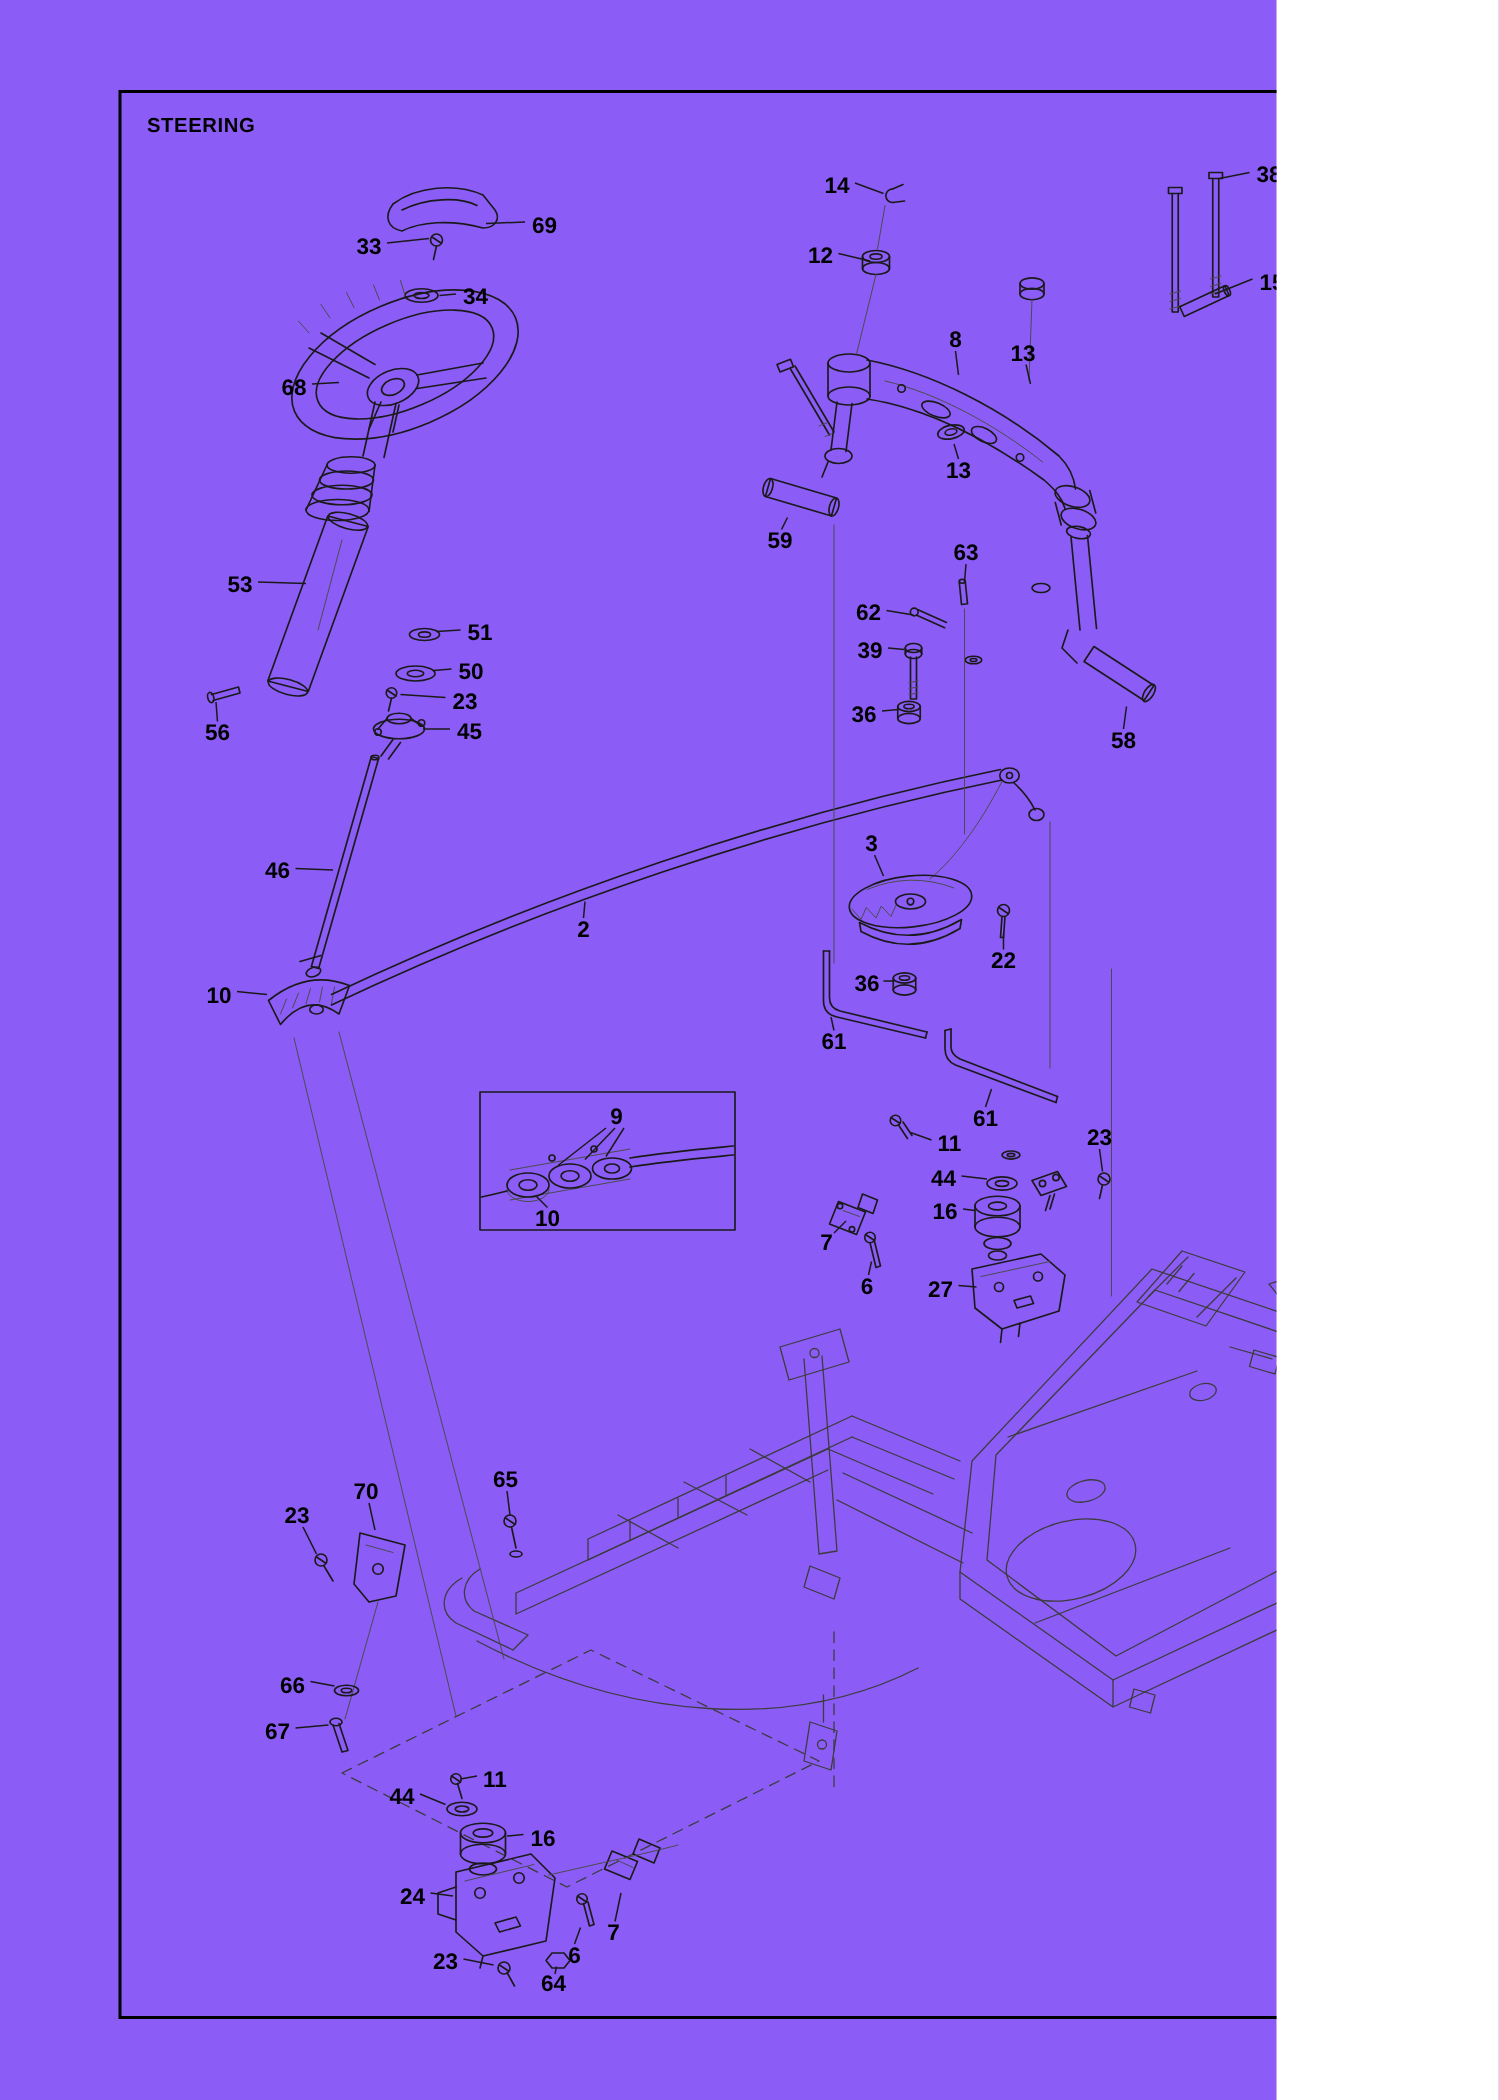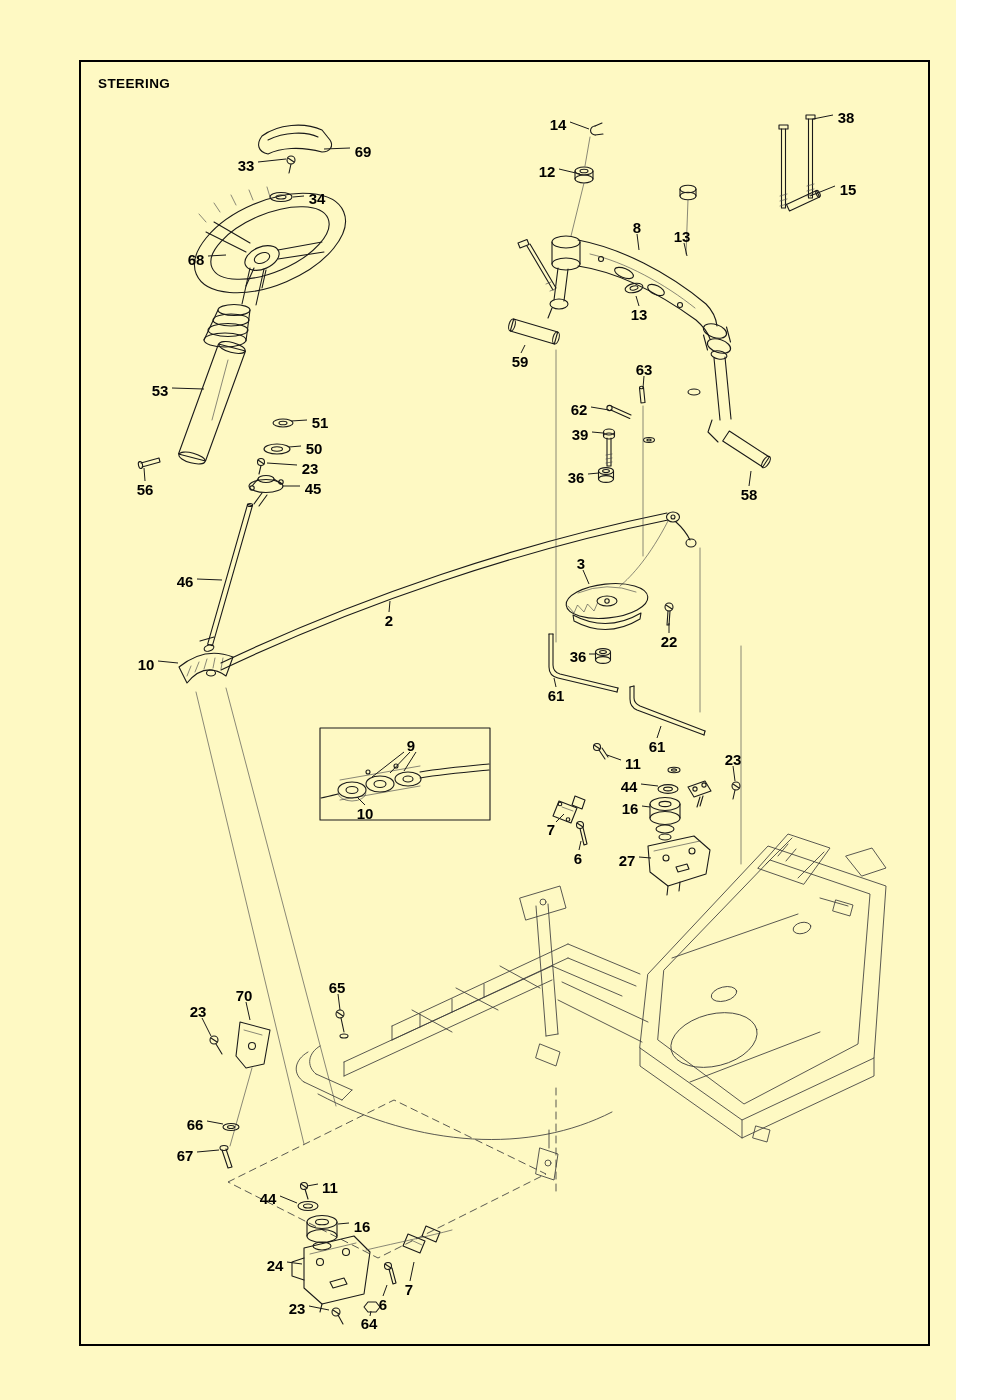--- a/index.html
+++ b/index.html
@@ -1,16 +1,16 @@
 <!DOCTYPE html>
 <html><head>
 <meta charset="utf-8">
 <style>
   html,body{margin:0;padding:0;background:#ffffff;}
-  .page{width:956px;height:1400px;position:relative;background:#fef9c3;overflow:hidden;}
+  .page{width:851px;height:1400px;position:relative;background:#8b5cf6;overflow:hidden;}
   svg{display:block;}
   .border{fill:none;stroke:#000000;stroke-width:2;}
   .title{font:bold 13.5px "Liberation Sans",sans-serif;fill:#000000;letter-spacing:.4px;}
   .art{stroke:#1a1a1a;stroke-width:1.1;fill:none;stroke-linecap:round;stroke-linejoin:round;}
   .art .thin{stroke-width:.65;stroke:#4a4a4a;}
   .art .frame{stroke-width:.85;stroke:#3c3c3c;}
   .art .dashed{stroke-dasharray:7 5;stroke-width:.85;stroke:#3c3c3c;}
   .part-label{font:bold 15px "Liberation Sans",sans-serif;fill:#000000;stroke:none;text-anchor:middle;dominant-baseline:central;}
   .leader{stroke:#1a1a1a;stroke-width:1;}
 </style>

